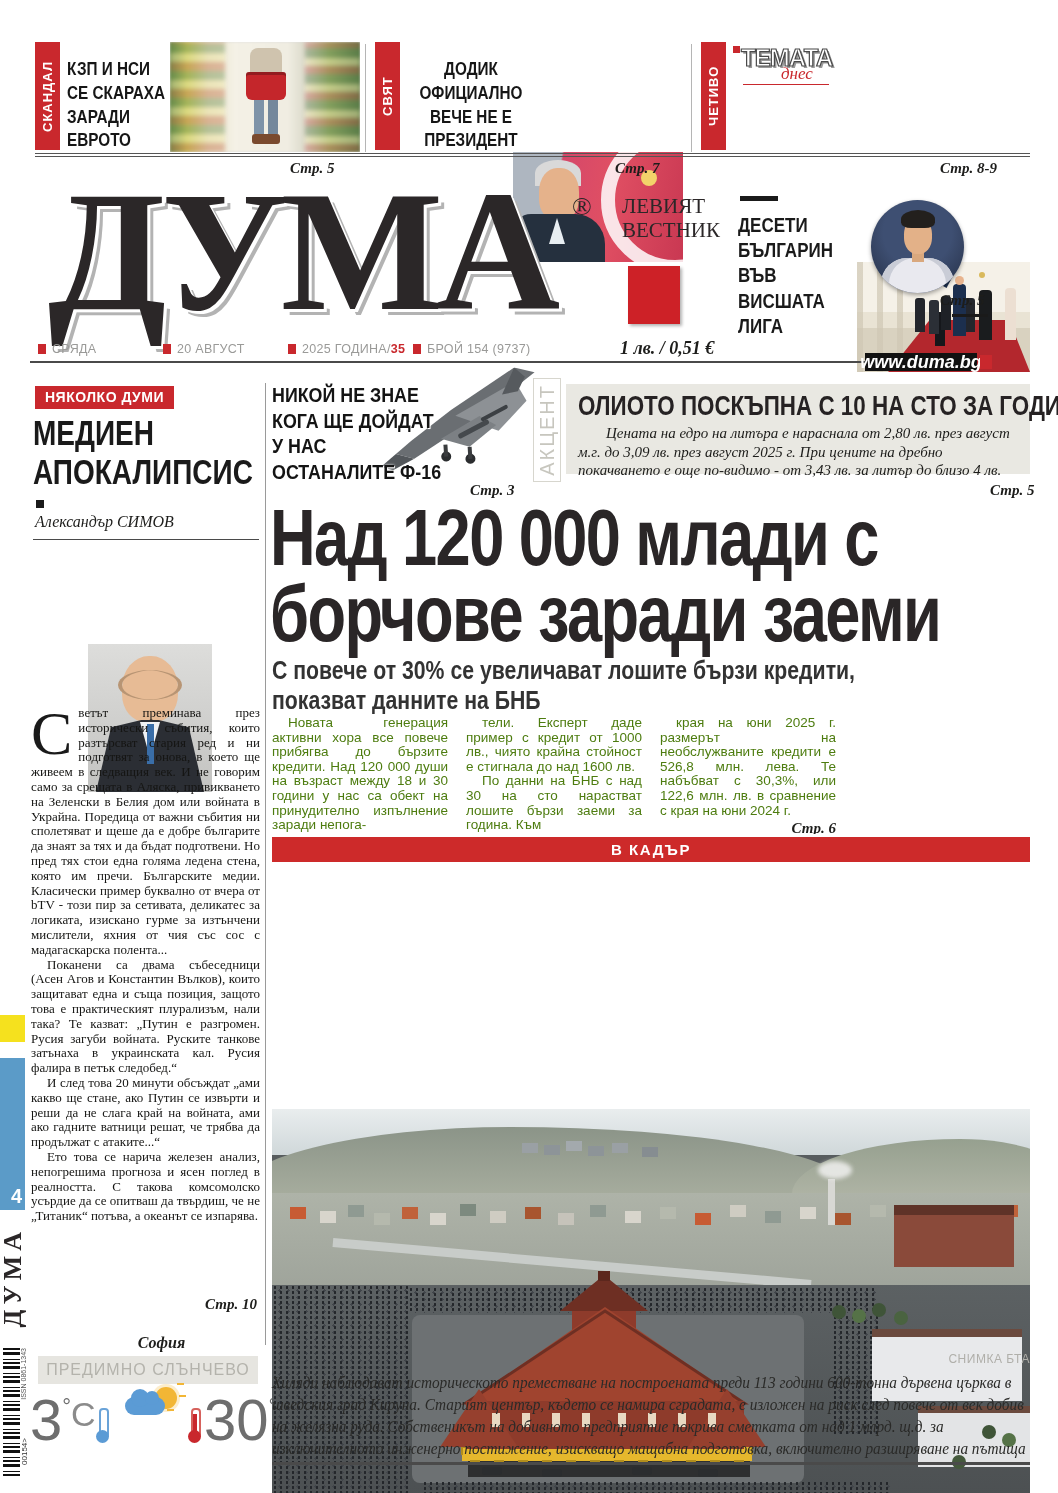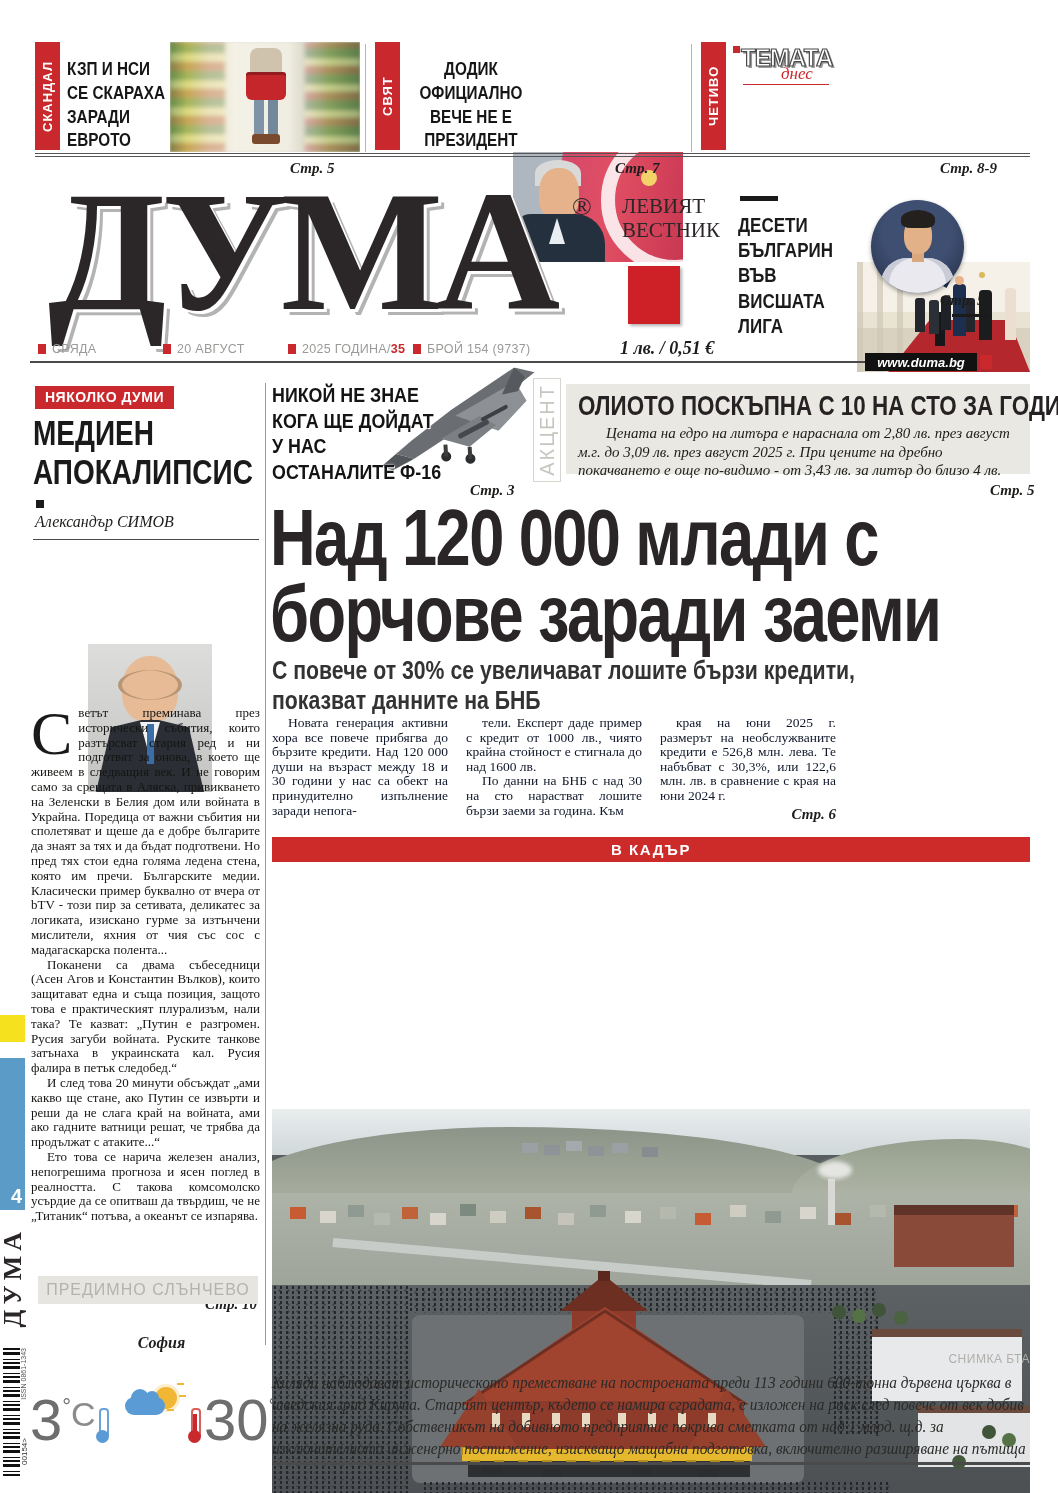--- a/index.html
+++ b/index.html
@@ -16,21 +16,21 @@
   .teaser-title{font-weight:bold;font-size:18px;line-height:1.32;color:#161616;}
   .pageref{font-family:"Liberation Serif",serif;font-style:italic;font-weight:bold;font-size:15px;color:#1d1d1b;}
   .imgbox{overflow:hidden;position:relative;background:#ddd;}
   .rule-double{border-top:1px solid #555;border-bottom:1px solid #555;height:2px;}
   .dateline-item{font-size:12.5px;color:#9a9a98;letter-spacing:.3px;white-space:nowrap;}
   .redsq{display:inline-block;width:8px;height:10px;background:#c9282d;margin-right:6px;vertical-align:-1px;}
   .bodytext{font-family:"Liberation Serif",serif;font-size:13px;line-height:14.8px;text-align:justify;color:#151513;}
   .bodytext p{margin:0;text-indent:16px;}
   .bodytext p.first{text-indent:0;}
   .dropcap{float:left;font-family:"Liberation Serif",serif;font-size:62px;line-height:46px;padding:4px 6px 0 0;color:#1a1a1a;}
-  .leadcol p{margin:0;font-family:Liberation Serif, serif;font-size:13.5px;line-height:14.6px;text-align:justify;text-indent:16px;color:#0f172a;}
+  .leadcol p{margin:0;font-family:Liberation Sans, sans-serif;font-size:13.5px;line-height:14.6px;text-align:justify;text-indent:16px;color:#4d7c0f;}
   .crowd{background-image:radial-gradient(circle,#23262a 1.1px,transparent 1.45px),radial-gradient(circle,#41454a 1px,transparent 1.3px);
          background-size:6px 5px,9px 7px;background-position:0 0,3px 2px;}
   .winrows{background-image:repeating-linear-gradient(0deg,rgba(90,100,110,.55) 0 2px,transparent 2px 9px),
            repeating-linear-gradient(90deg,rgba(90,100,110,.45) 0 2px,transparent 2px 8px);}
 </style>
 </head>
 <body>
 
 <div class="page">
 
@@ -121,21 +121,21 @@
   <div class="abs pageref" style="left:940px;top:292px;">Стр. 5</div>
   <div class="abs" style="left:952px;top:314px;width:36px;height:3px;background:#1a1a1a;"></div>
 
   <div class="abs dateline-item" style="left:38px;top:342px;"><span class="redsq"></span><span>СРЯДА</span></div>
   <div class="abs dateline-item" style="left:163px;top:342px;"><span class="redsq"></span><span>20 АВГУСТ</span></div>
   <div class="abs dateline-item" style="left:288px;top:342px;"><span class="redsq"></span><span>2025 ГОДИНА/</span><span style="color:#c9282d;font-weight:bold;">35</span></div>
   <div class="abs dateline-item" style="left:413px;top:342px;"><span class="redsq"></span><span>БРОЙ 154 (9737)</span></div>
   <div class="abs serif" style="left:620px;top:338px;font-weight:bold;font-style:italic;font-size:18px;color:#1d1d1b;">1 лв. / 0,51 €</div>
   <div class="abs" style="left:30px;top:361px;width:835px;height:2px;background:#4a4a4a;"></div>
   <div class="abs" style="left:865px;top:353px;width:112px;height:18px;background:#111;color:#fff;display:flex;align-items:center;justify-content:center;">
-    <span style="font-weight:bold;font-style:italic;font-size:13px;">www.duma.bg</span>
+    <span style="font-weight:bold;font-style:italic;font-size:18px;">www.duma.bg</span>
   </div>
   <div class="abs" style="left:980px;top:355px;width:12px;height:14px;background:#c9282d;"></div>
 
   <div class="abs" style="left:265px;top:383px;width:1px;height:962px;background:#9a9a9a;"></div>
 
   <div class="abs" style="left:35px;top:386px;background:#c9282d;color:#fff;font-weight:bold;font-size:14px;padding:3px 10px 4px;letter-spacing:.5px;">
     <span>НЯКОЛКО ДУМИ</span>
   </div>
   <div class="abs" style="left:33px;top:414px;width:190px;">
     <div class="cx80" style="font-weight:bold;font-size:35px;line-height:1.1;color:#1a1a1a;">МЕДИЕН АПОКАЛИПСИС</div>
@@ -155,21 +155,21 @@
 
   <div class="abs bodytext" style="left:31px;top:706px;width:229px;height:588px;overflow:hidden;">
     <p class="first"><span class="dropcap">С</span><span>ветът преминава през исторически събития, които разтърсват стария ред и ни подготвят за онова, в което ще живеем в следващия век. И не говорим само за срещата в Аляска, привикването на Зеленски в Белия дом или войната в Украйна. Поредица от важни събития ни сполетяват и щеше да е добре българите да знаят за тях и да бъдат подготвени. Но пред тях стои една голяма ледена стена, която им пречи. Българските медии. Класически пример буквално от вчера от bTV - този пир за сетивата, деликатес за логиката, изискано гурме за изтънчени мислители, яхния от чия със сос с мадагаскарска полента...</span></p>
     <p>Поканени са двама събеседници (Асен Агов и Константин Вълков), които защитават една и съща позиция, защото това е практическият плурализъм, нали така? Те казват: „Путин е разгромен. Русия загуби войната. Руските танкове затънаха в украинската кал. Русия фалира в петък следобед.“</p>
     <p>И след това 20 минути обсъждат „ами какво ще стане, ако Путин се извърти и реши да не слага край на войната, ами ако гадните ватници решат, че трябва да продължат с атаките...“</p>
     <p>Ето това се нарича железен анализ, непогрешима прогноза и ясен поглед в реалността. С такова комсомолско усърдие да се опитваш да твърдиш, че не „Титаник“ потъва, а океанът се изпарява.</p>
   </div>
   <div class="abs pageref" style="left:205px;top:1296px;">Стр. 10</div>
 
   <div class="abs serif" style="left:47px;top:1334px;width:229px;text-align:center;font-weight:bold;font-style:italic;font-size:16px;">София</div>
-  <div class="abs" style="left:38px;top:1276px;width:220px;height:28px;background:#e6e5e0;display:flex;align-items:center;justify-content:center;">
+  <div class="abs" style="left:38px;top:1356px;width:220px;height:28px;background:#e6e5e0;display:flex;align-items:center;justify-content:center;">
     <span style="color:#b4b3ac;font-size:16px;letter-spacing:1px;">ПРЕДИМНО СЛЪНЧЕВО</span>
   </div>
   <div class="abs" style="left:30px;top:1390px;color:#6e6e6e;">
     <span style="font-size:58px;line-height:60px;">3</span><span style="font-size:22px;vertical-align:26px;">°</span><span style="font-size:34px;vertical-align:14px;color:#8b8b8b;">C</span>
   </div>
   <div class="abs" style="left:96px;top:1408px;width:12px;height:36px;">
     <div class="abs" style="left:3px;top:0;width:6px;height:26px;background:#fff;border:2px solid #6aa3d8;border-radius:4px;"></div>
     <div class="abs" style="left:0;top:22px;width:13px;height:13px;background:#5b9bd5;border-radius:50%;"></div>
   </div>
   <div class="abs" style="left:125px;top:1385px;width:60px;height:44px;">

